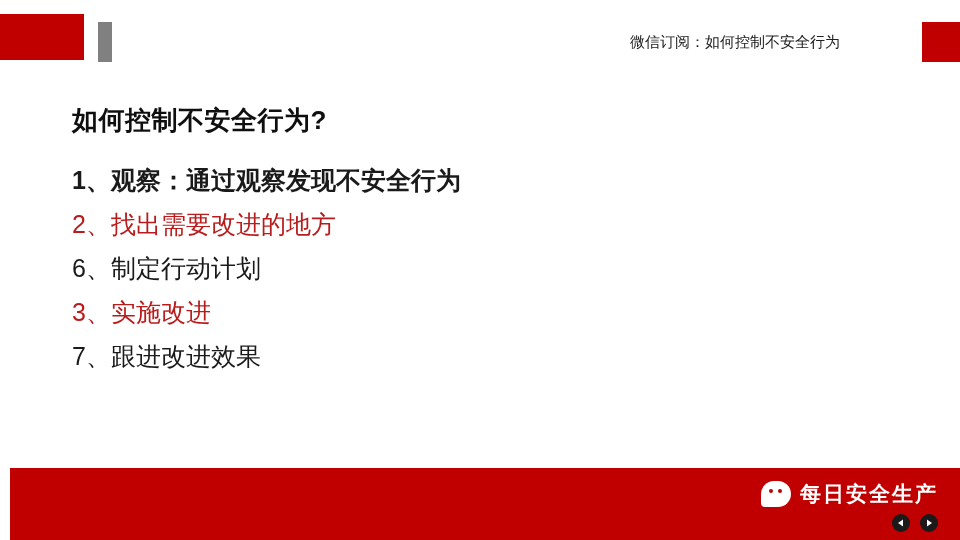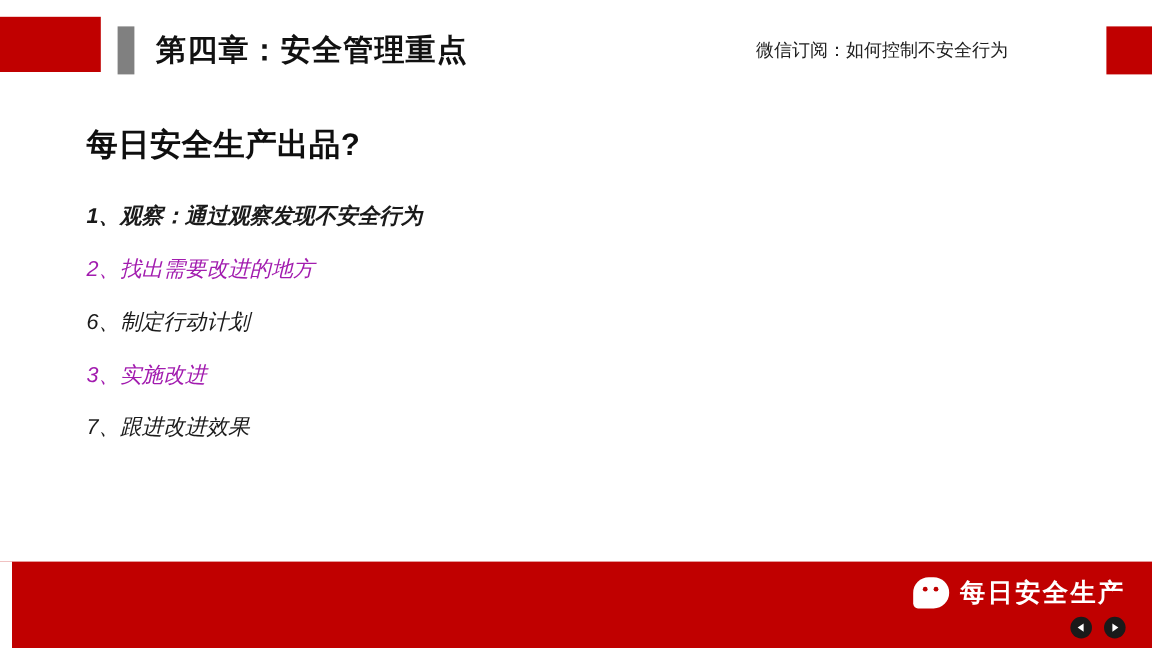--- a/index.html
+++ b/index.html
@@ -71,28 +71,27 @@
     letter-spacing: 0.5px;
     white-space: nowrap;
   }
   .list {
     position: absolute;
     left: 72px;
     top: 158px;
     width: 800px;
   }
   .list-item {
-    font-size: 18px;
+    font-size: 25px;
     line-height: 44px;
     color: #1a1a1a;
     white-space: nowrap;
-    font-style: italic;
   }
   .list-item.accent {
-    color: #a21caf;
+    color: #b91c1c;
   }
   .list-item.bold {
     font-weight: bold;
   }
 
   
   .footer-red {
     position: absolute;
     left: 0;
     bottom: 0;
@@ -162,25 +161,24 @@
 </style>
 </head>
 <body>
 
 <div id="slide">
 
   <div class="hdr-left-red"></div>
   <div class="hdr-right-red"></div>
   <div class="hdr-bar-grey"></div>
 
-  <div class="hdr-title">第四章：安全管理重点</div>
 
   <div class="hdr-sub">微信订阅：如何控制不安全行为</div>
 
-  <div class="q-title">每日安全生产出品?</div>
+  <div class="q-title">如何控制不安全行为?</div>
 
   <div class="list">
     <div class="list-item bold">1、观察：通过观察发现不安全行为</div>
     <div class="list-item accent">2、找出需要改进的地方</div>
     <div class="list-item">6、制定行动计划</div>
     <div class="list-item accent">3、实施改进</div>
     <div class="list-item">7、跟进改进效果</div>
   </div>
 
   <div class="footer-red"></div>

